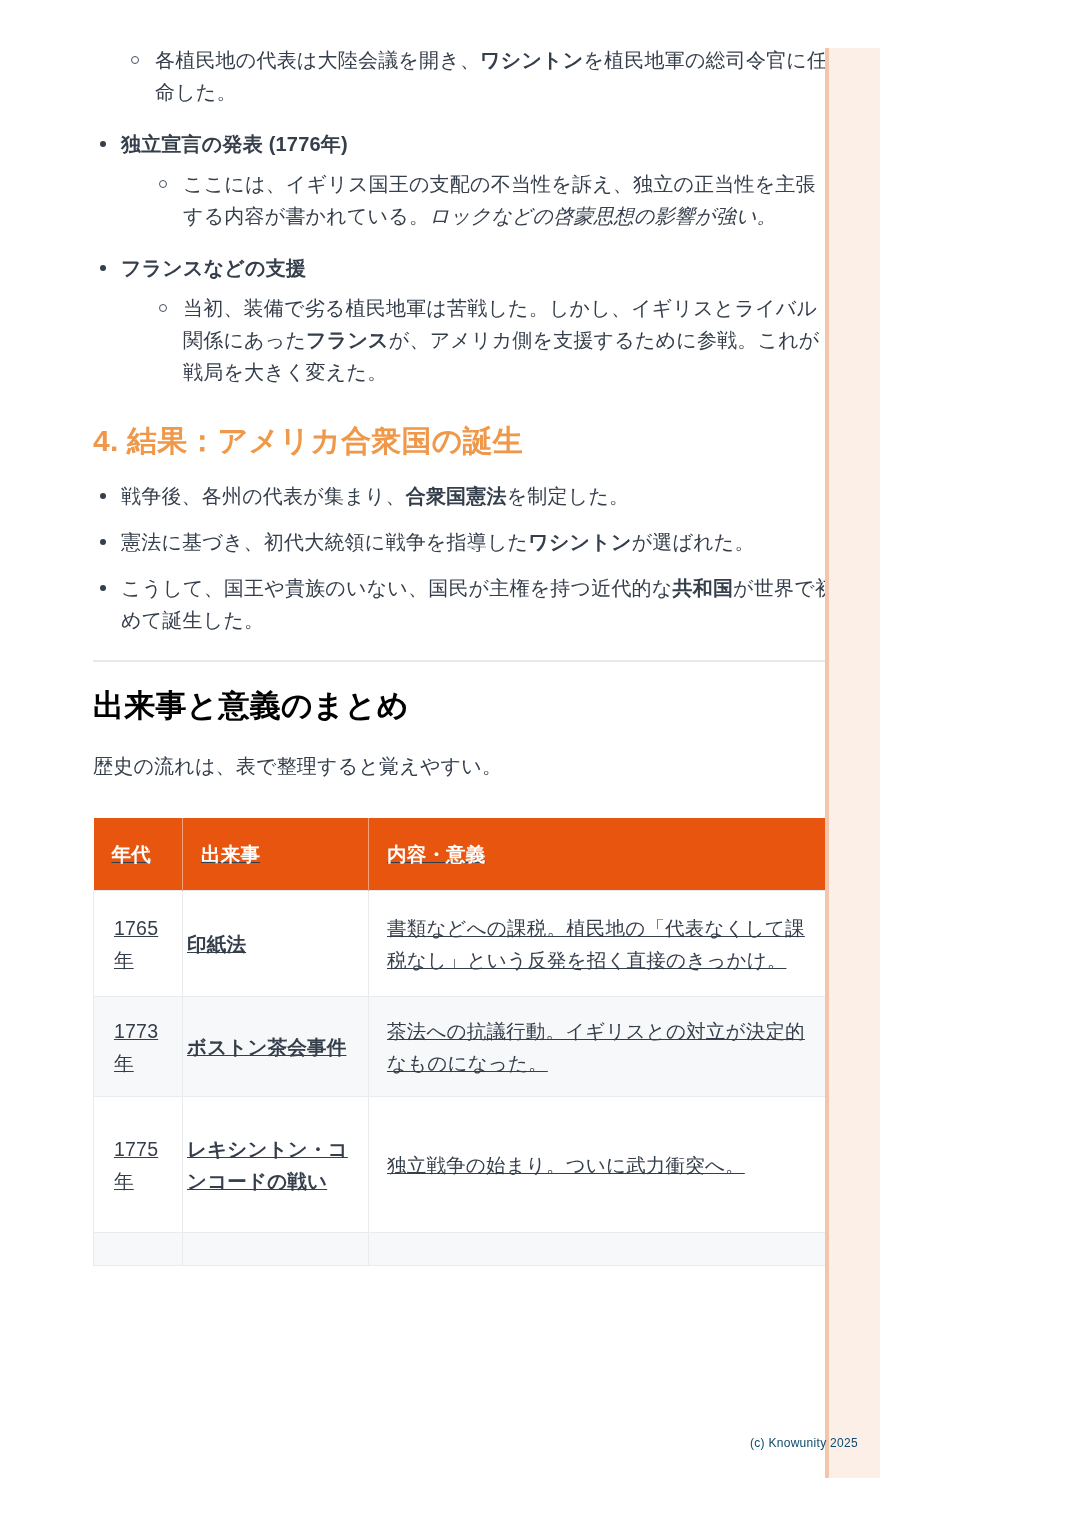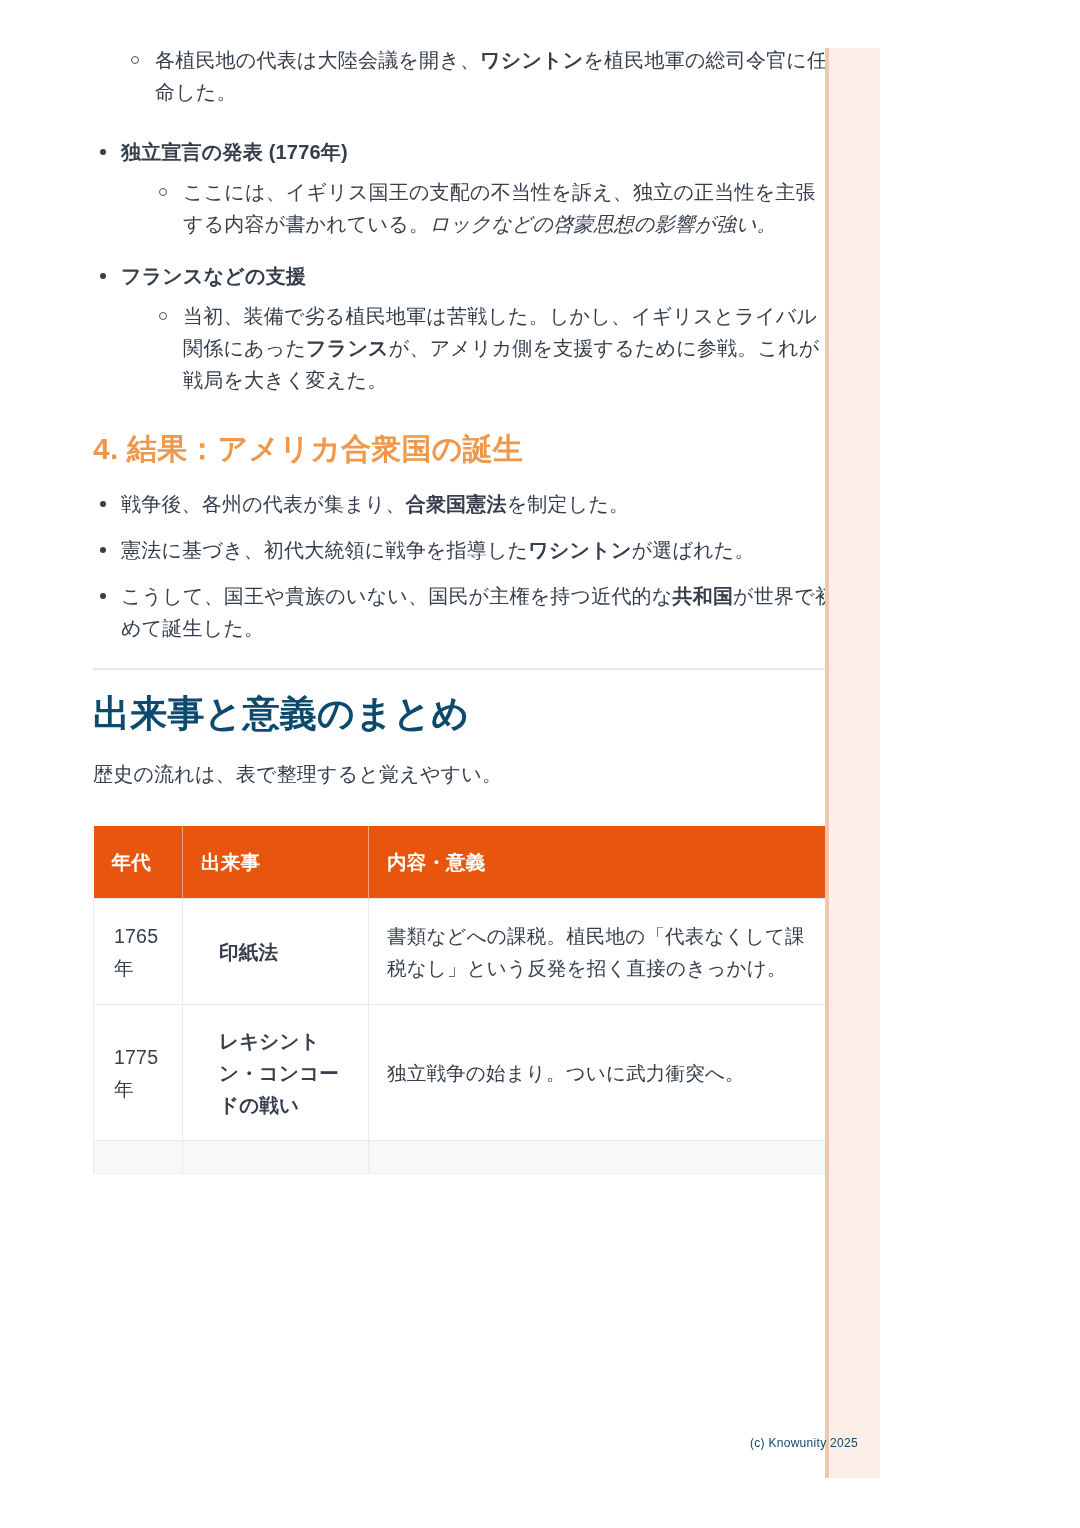--- a/index.html
+++ b/index.html
@@ -41,71 +41,72 @@
   .sub .li2{position:relative;padding-left:28px;padding-right:10px;}
   .sub .li2::before{
     content:"";
     position:absolute;left:4px;top:12px;
     width:6px;height:6px;border-radius:50%;
     background:#ffffff;
     border:1.6px solid #46505E;
   }
   .sub .li2 + .li2{margin-top:14px;}
 
-  .main-list{margin-top:28px;}
+  .main-list{margin-top:20px;}
   .main-item + .main-item{margin-top:20px;}
   .item-title{font-weight:700;}
 
   h3.sec-heading{
     margin:34px 0 0 0;
     font-size:30px;line-height:38px;
     font-weight:700;color:#F0984A;
   }
   .result-list{margin-top:20px;}
   .result-list .li1 + .li1{margin-top:14px;}
 
   hr.divider{
     margin:24px 0 0 0;height:0;
     border:none;border-top:2px solid #E9E9EA;
   }
   h2.big-heading{
     margin:22px 0 0 0;
-    font-size:37px;line-height:44px;
-    font-weight:700;color:#0c4a6e;
+    font-size:31px;line-height:44px;
+    font-weight:700;color:#000000;
   }
   p.intro{margin:22px 0 0 0;}
 
   table.summary-table{
     margin-top:36px;
     width:733px;
     border-collapse:collapse;
     table-layout:fixed;
     font-size:19.5px;
     line-height:32px;
+    text-decoration:underline;
   }
   .summary-table col.c-year{width:89px;}
   .summary-table col.c-event{width:186px;}
   .summary-table thead th{
     background:#E8550E;
     color:#ffffff;
     font-weight:700;
     text-align:left;
     padding:20px 18px;
     border:none;
     border-right:1px solid rgba(255,255,255,0.45);
   }
   .summary-table thead th:last-child{border-right:none;}
   .summary-table td{
     border:1px solid #E9EBEE;
     vertical-align:middle;
     padding:12px 18px;
     background:#ffffff;
   }
   .summary-table td.cell-year{padding-left:20px;padding-right:10px;}
-  .summary-table td.cell-event{font-weight:700;padding-left:36px;padding-right:14px;}
+  .summary-table td.cell-event{font-weight:700;padding-left:4px;padding-right:14px;}
   .summary-table tr.alt td{background:#F7F8F9;}
   .summary-table tr.r1{height:106px;}
   .summary-table tr.r2{height:100px;}
   .summary-table tr.r3{height:136px;}
   .summary-table tr.r4{height:33px;}
 
   .scroll-indicator{
     position:absolute;
     top:48px;right:48px;
     width:51px;height:1430px;
@@ -175,20 +176,25 @@
           <th>出来事</th>
           <th>内容・意義</th>
         </tr>
       </thead>
       <tbody>
         <tr class="r1">
           <td class="cell-year">1765年</td>
           <td class="cell-event">印紙法</td>
           <td class="cell-desc">書類などへの課税。植民地の「代表なくして課税なし」という反発を招く直接のきっかけ。</td>
         </tr>
+        <tr class="r2 alt">
+          <td class="cell-year">1773年</td>
+          <td class="cell-event">ボストン茶会事件</td>
+          <td class="cell-desc">茶法への抗議行動。イギリスとの対立が決定的なものになった。</td>
+        </tr>
         <tr class="r3">
           <td class="cell-year">1775年</td>
           <td class="cell-event">レキシントン・コンコードの戦い</td>
           <td class="cell-desc">独立戦争の始まり。ついに武力衝突へ。</td>
         </tr>
         <tr class="r4 alt">
           <td class="cell-year"></td>
           <td class="cell-event"></td>
           <td class="cell-desc"></td>
         </tr>

